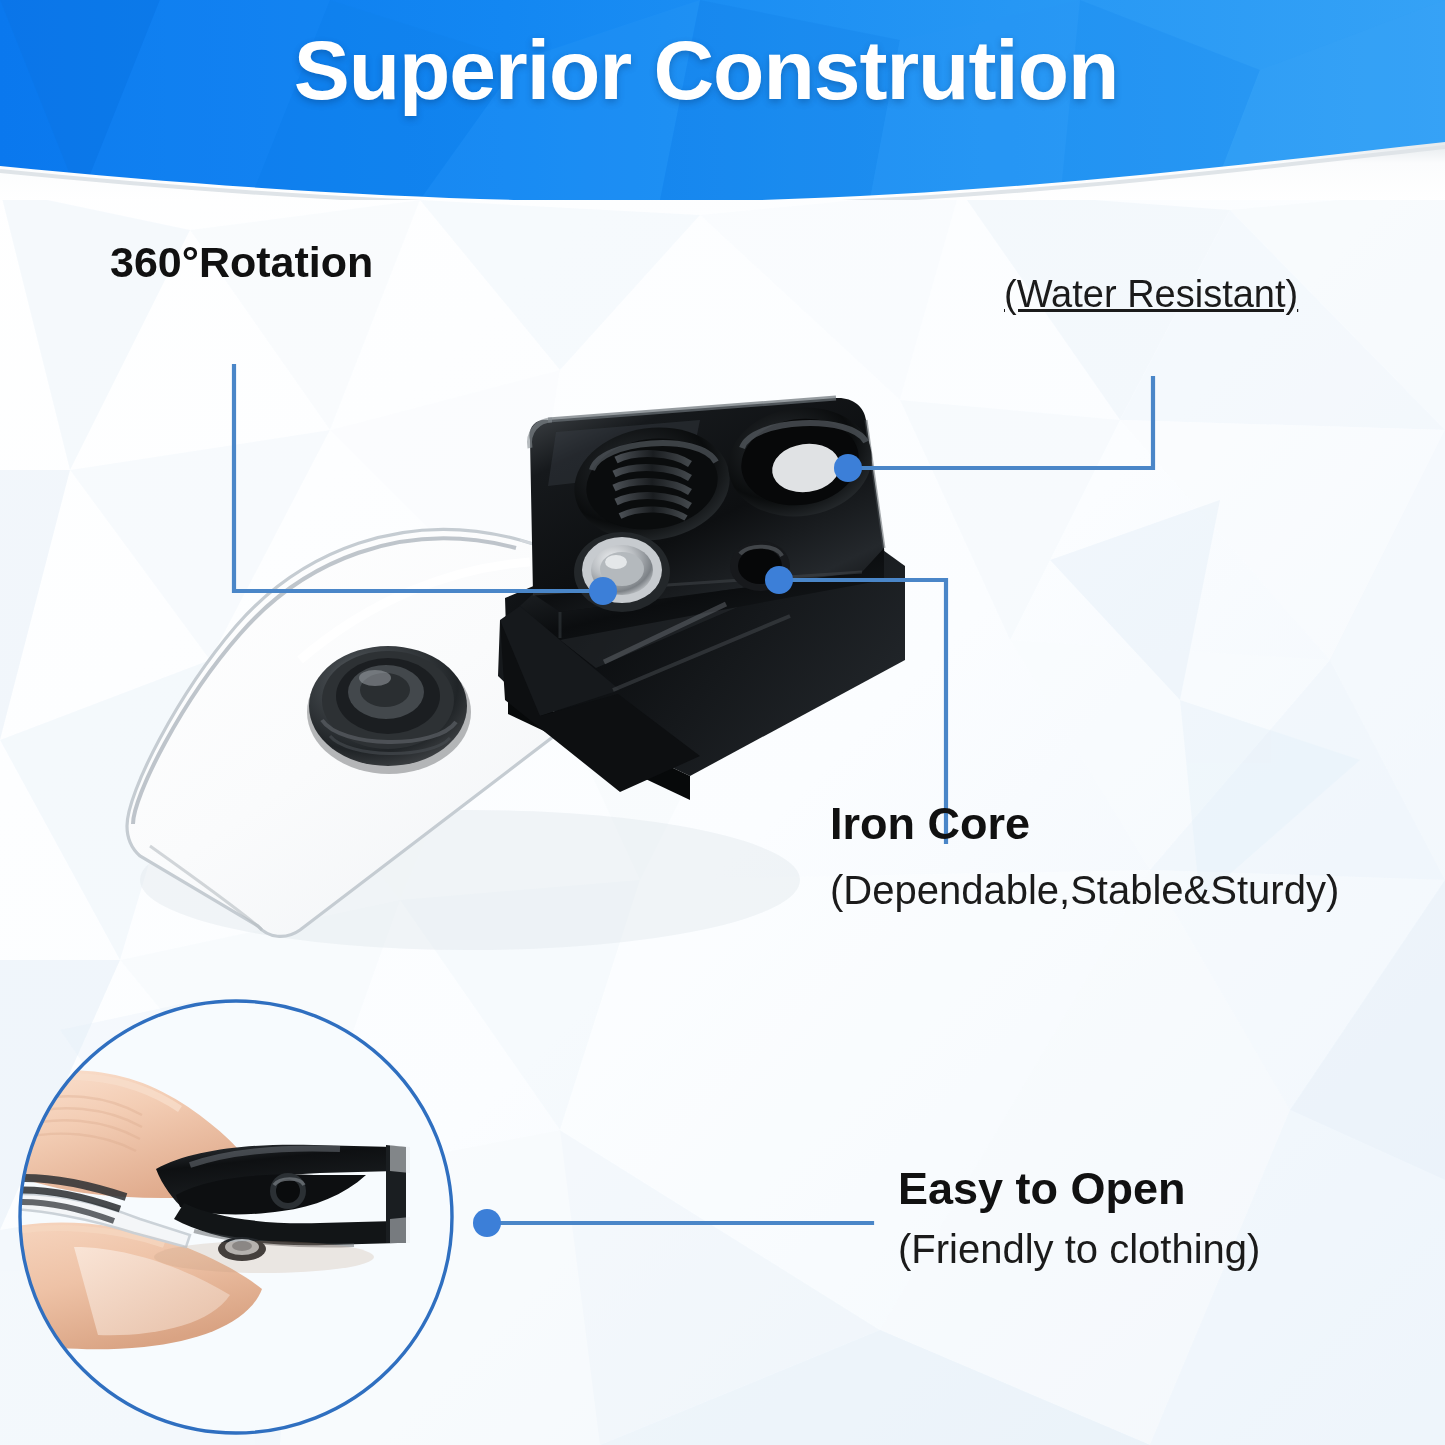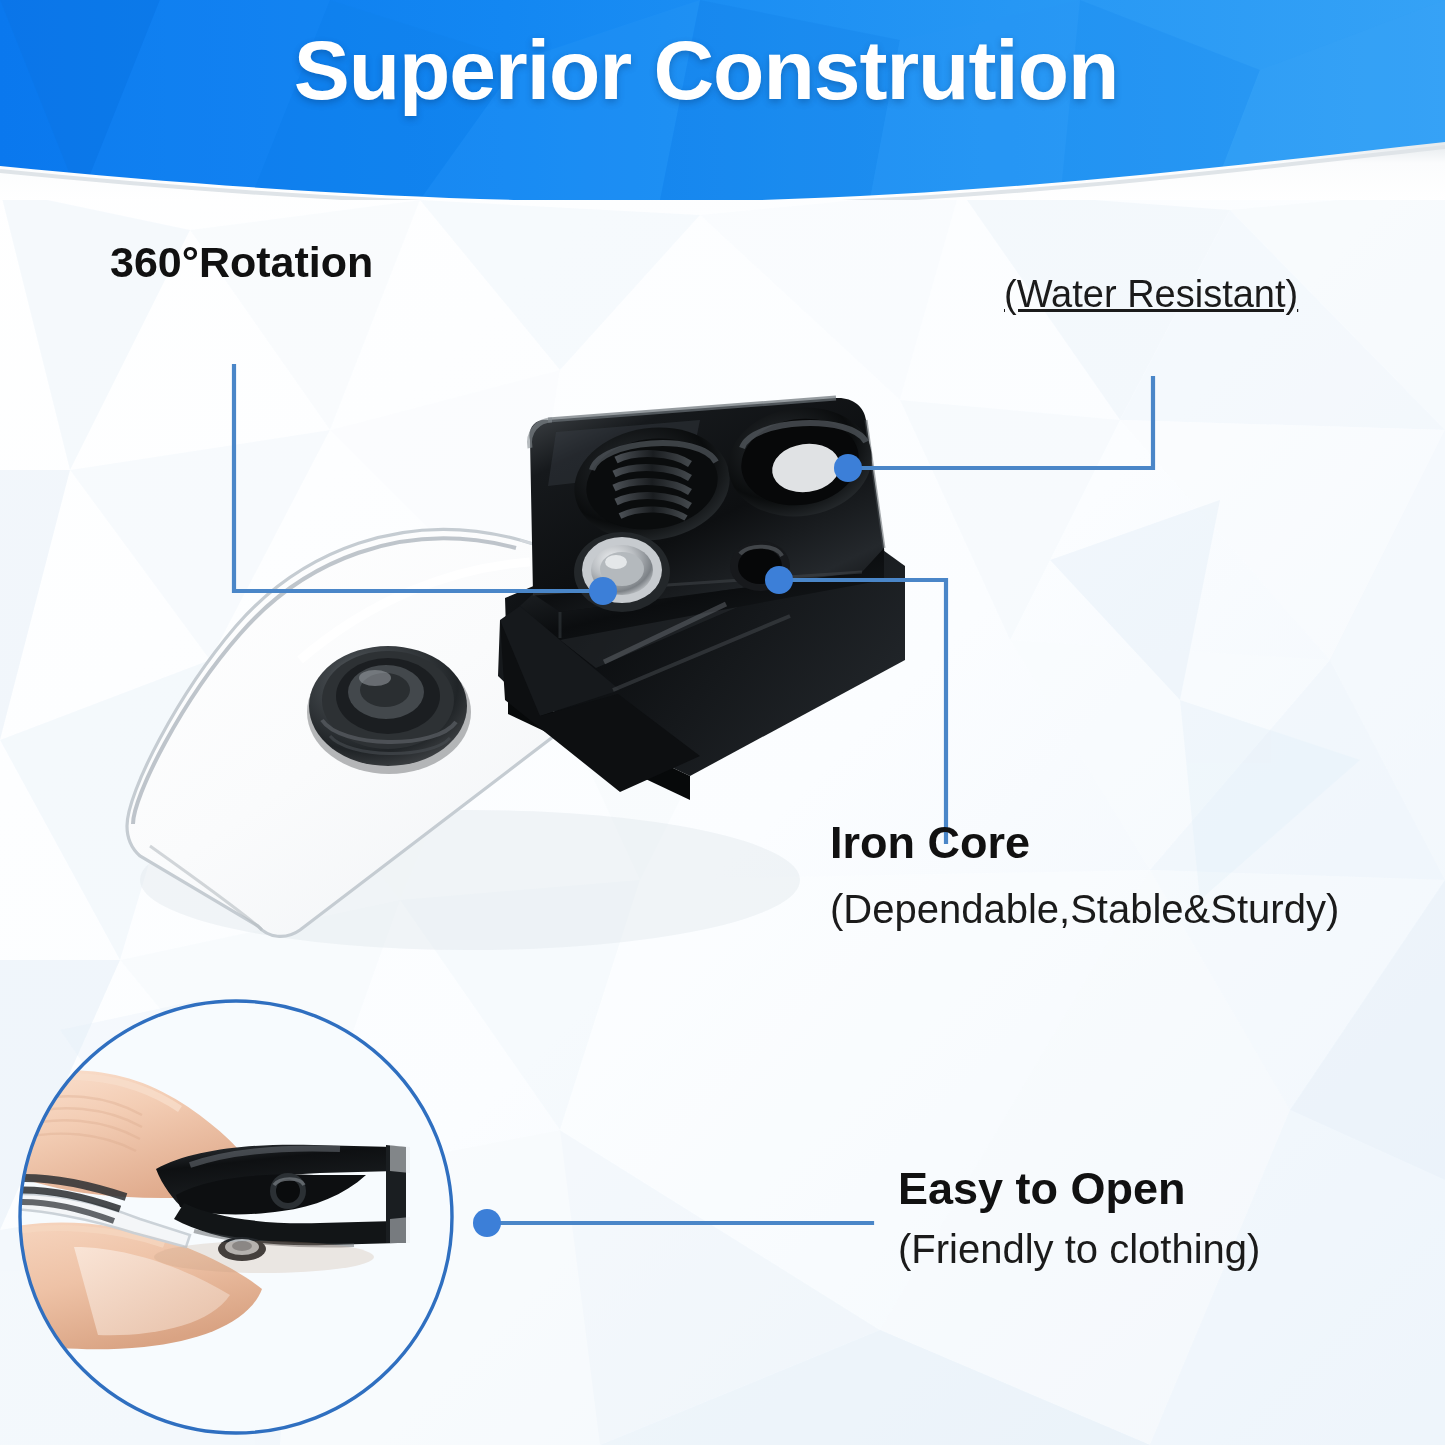--- a/index.html
+++ b/index.html
@@ -37,21 +37,21 @@
     color:#1b1b1b;font-weight:normal;line-height:1.05;white-space:nowrap;
   }
   #co-rotation{left:110px;top:240px;}
   #co-rotation .c-title{font-size:43px;}
   #co-rotation .c-sub{font-size:38px;margin-top:9px;}
 
   #co-metal{left:1004px;top:266px;}
   #co-metal .c-title{font-size:43px;}
   #co-metal .c-sub{font-size:38px;margin-top:9px;text-decoration:underline;}
 
-  #co-iron{left:830px;top:819px;}
+  #co-iron{left:830px;top:800px;}
   #co-iron .c-title{font-size:45px;}
   #co-iron .c-sub{font-size:40px;margin-top:22px;}
 
   #co-easy{left:898px;top:1165px;}
   #co-easy .c-title{font-size:45px;}
   #co-easy .c-sub{font-size:40px;margin-top:16px;}
 
   
   #leaders{position:absolute;left:0;top:0;width:1445px;height:1445px;pointer-events:none;}
 

